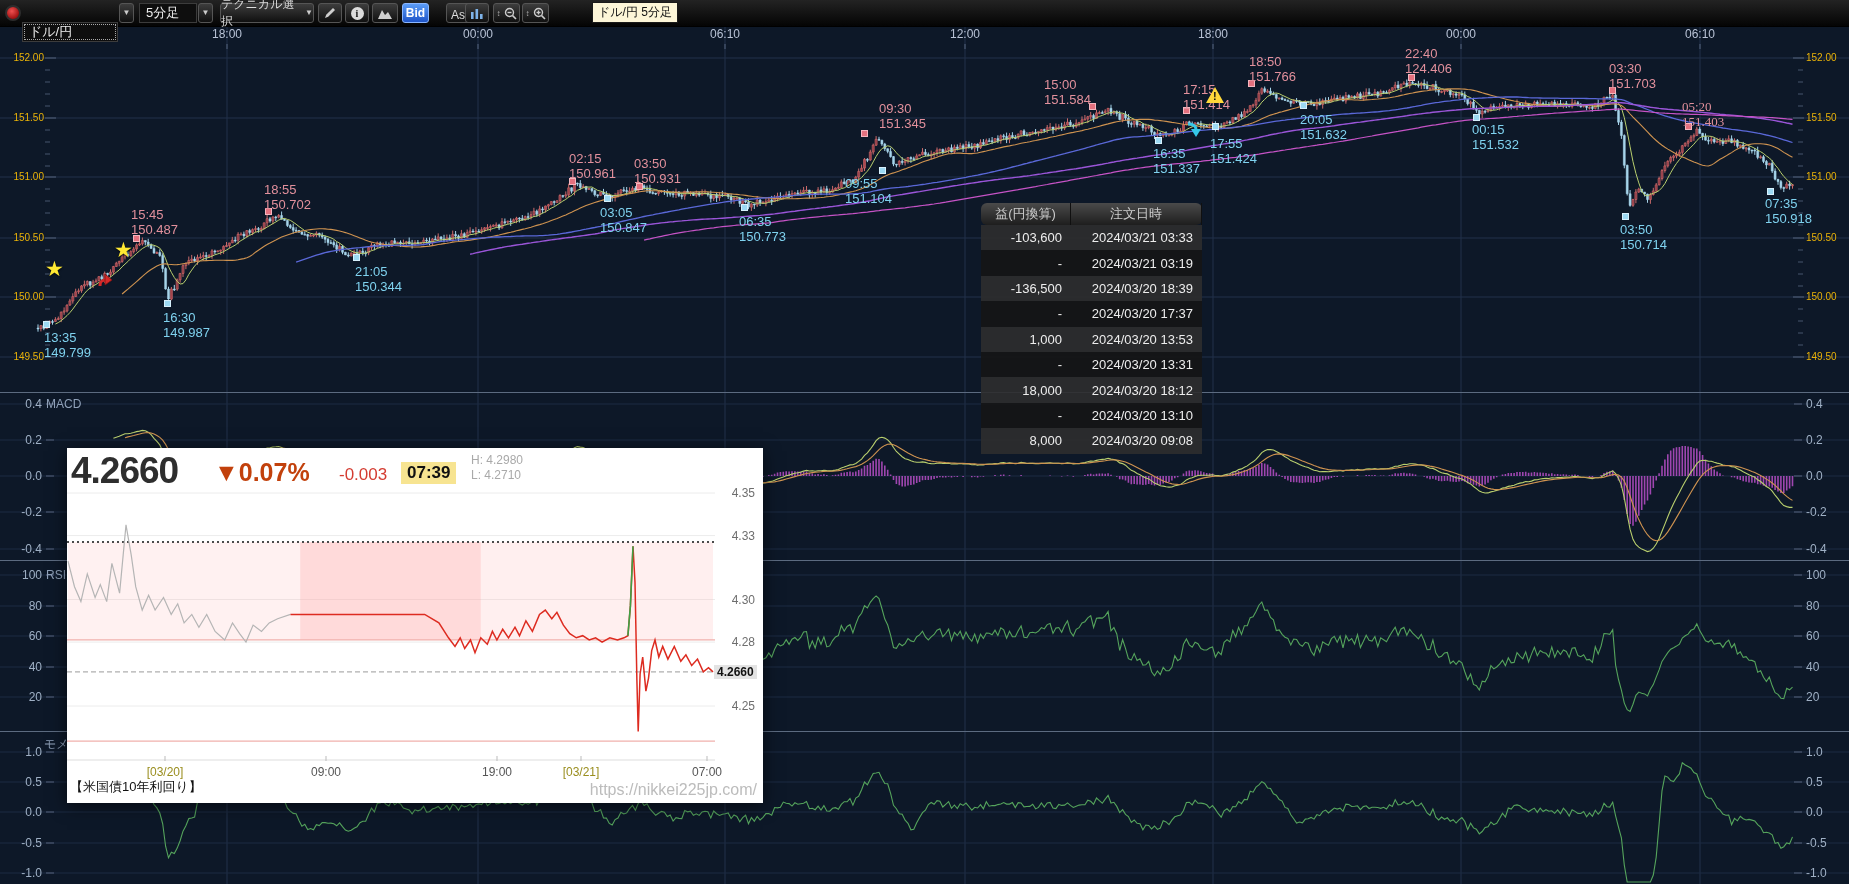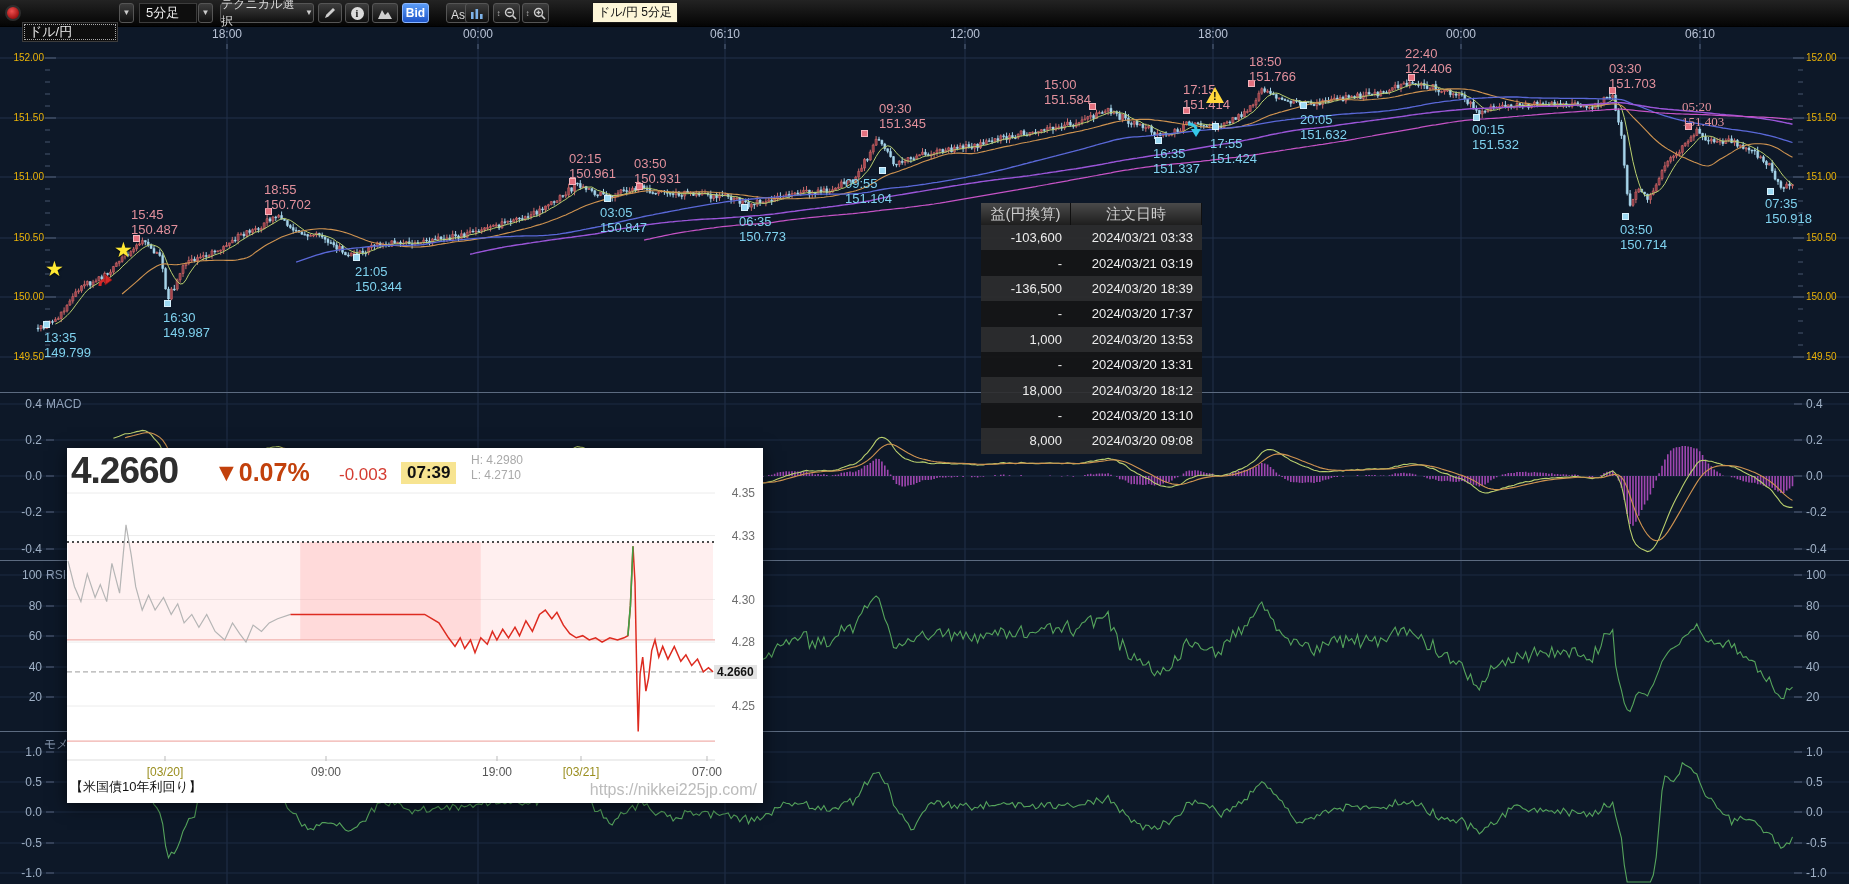--- a/index.html
+++ b/index.html
@@ -34,21 +34,21 @@
   .marker.h{background:#e4717f;border:1px solid #f5b6bf;}
   .marker.l{background:#9cd8f2;border:1px solid #d7f0fc;}
   .star{position:absolute;font-size:21px;color:#ffe933;z-index:9;text-shadow:0 1px 2px rgba(0,0,0,.7);line-height:1;}
   .wtri{position:absolute;width:0;height:0;border-left:9px solid transparent;border-right:9px solid transparent;
         border-bottom:16px solid #ffd83a;z-index:9;}
   .wtri span{position:absolute;left:-2px;top:3px;font-size:11px;font-weight:bold;color:#111;}
   .symarrow{position:absolute;z-index:9;}
   
   .otable{position:absolute;left:981px;top:203px;width:221px;z-index:20;font-size:13px;}
   .ohead{display:grid;grid-template-columns:90px 131px;height:22px;
-         background:linear-gradient(#4a4a4a,#1e1e1e);color:#ccc;font-size:15px;}
+         background:linear-gradient(#4a4a4a,#1e1e1e);color:#ccc;font-size:13px;border-radius:6px;}
   .ohead div{display:flex;align-items:center;justify-content:center;border-right:1px solid #101010;box-sizing:border-box;}
   .trow{display:grid;grid-template-columns:90px 131px;height:25.4px;color:#ededed;}
   .trow:nth-child(odd){background:rgba(45,45,45,.9);}
   .trow:nth-child(even){background:rgba(21,21,21,.9);}
   .trow div{display:flex;align-items:center;justify-content:flex-end;padding-right:9px;box-sizing:border-box;}
   
   .popup{position:absolute;left:67px;top:448px;width:696px;height:355px;background:#fff;z-index:40;
          box-shadow:0 3px 16px rgba(0,0,0,.6);}
   #popsvg{position:absolute;left:0;top:0;}
   .pp-price{position:absolute;left:4px;top:2px;font-size:37px;font-weight:bold;color:#2e2e2e;letter-spacing:-1px;}

